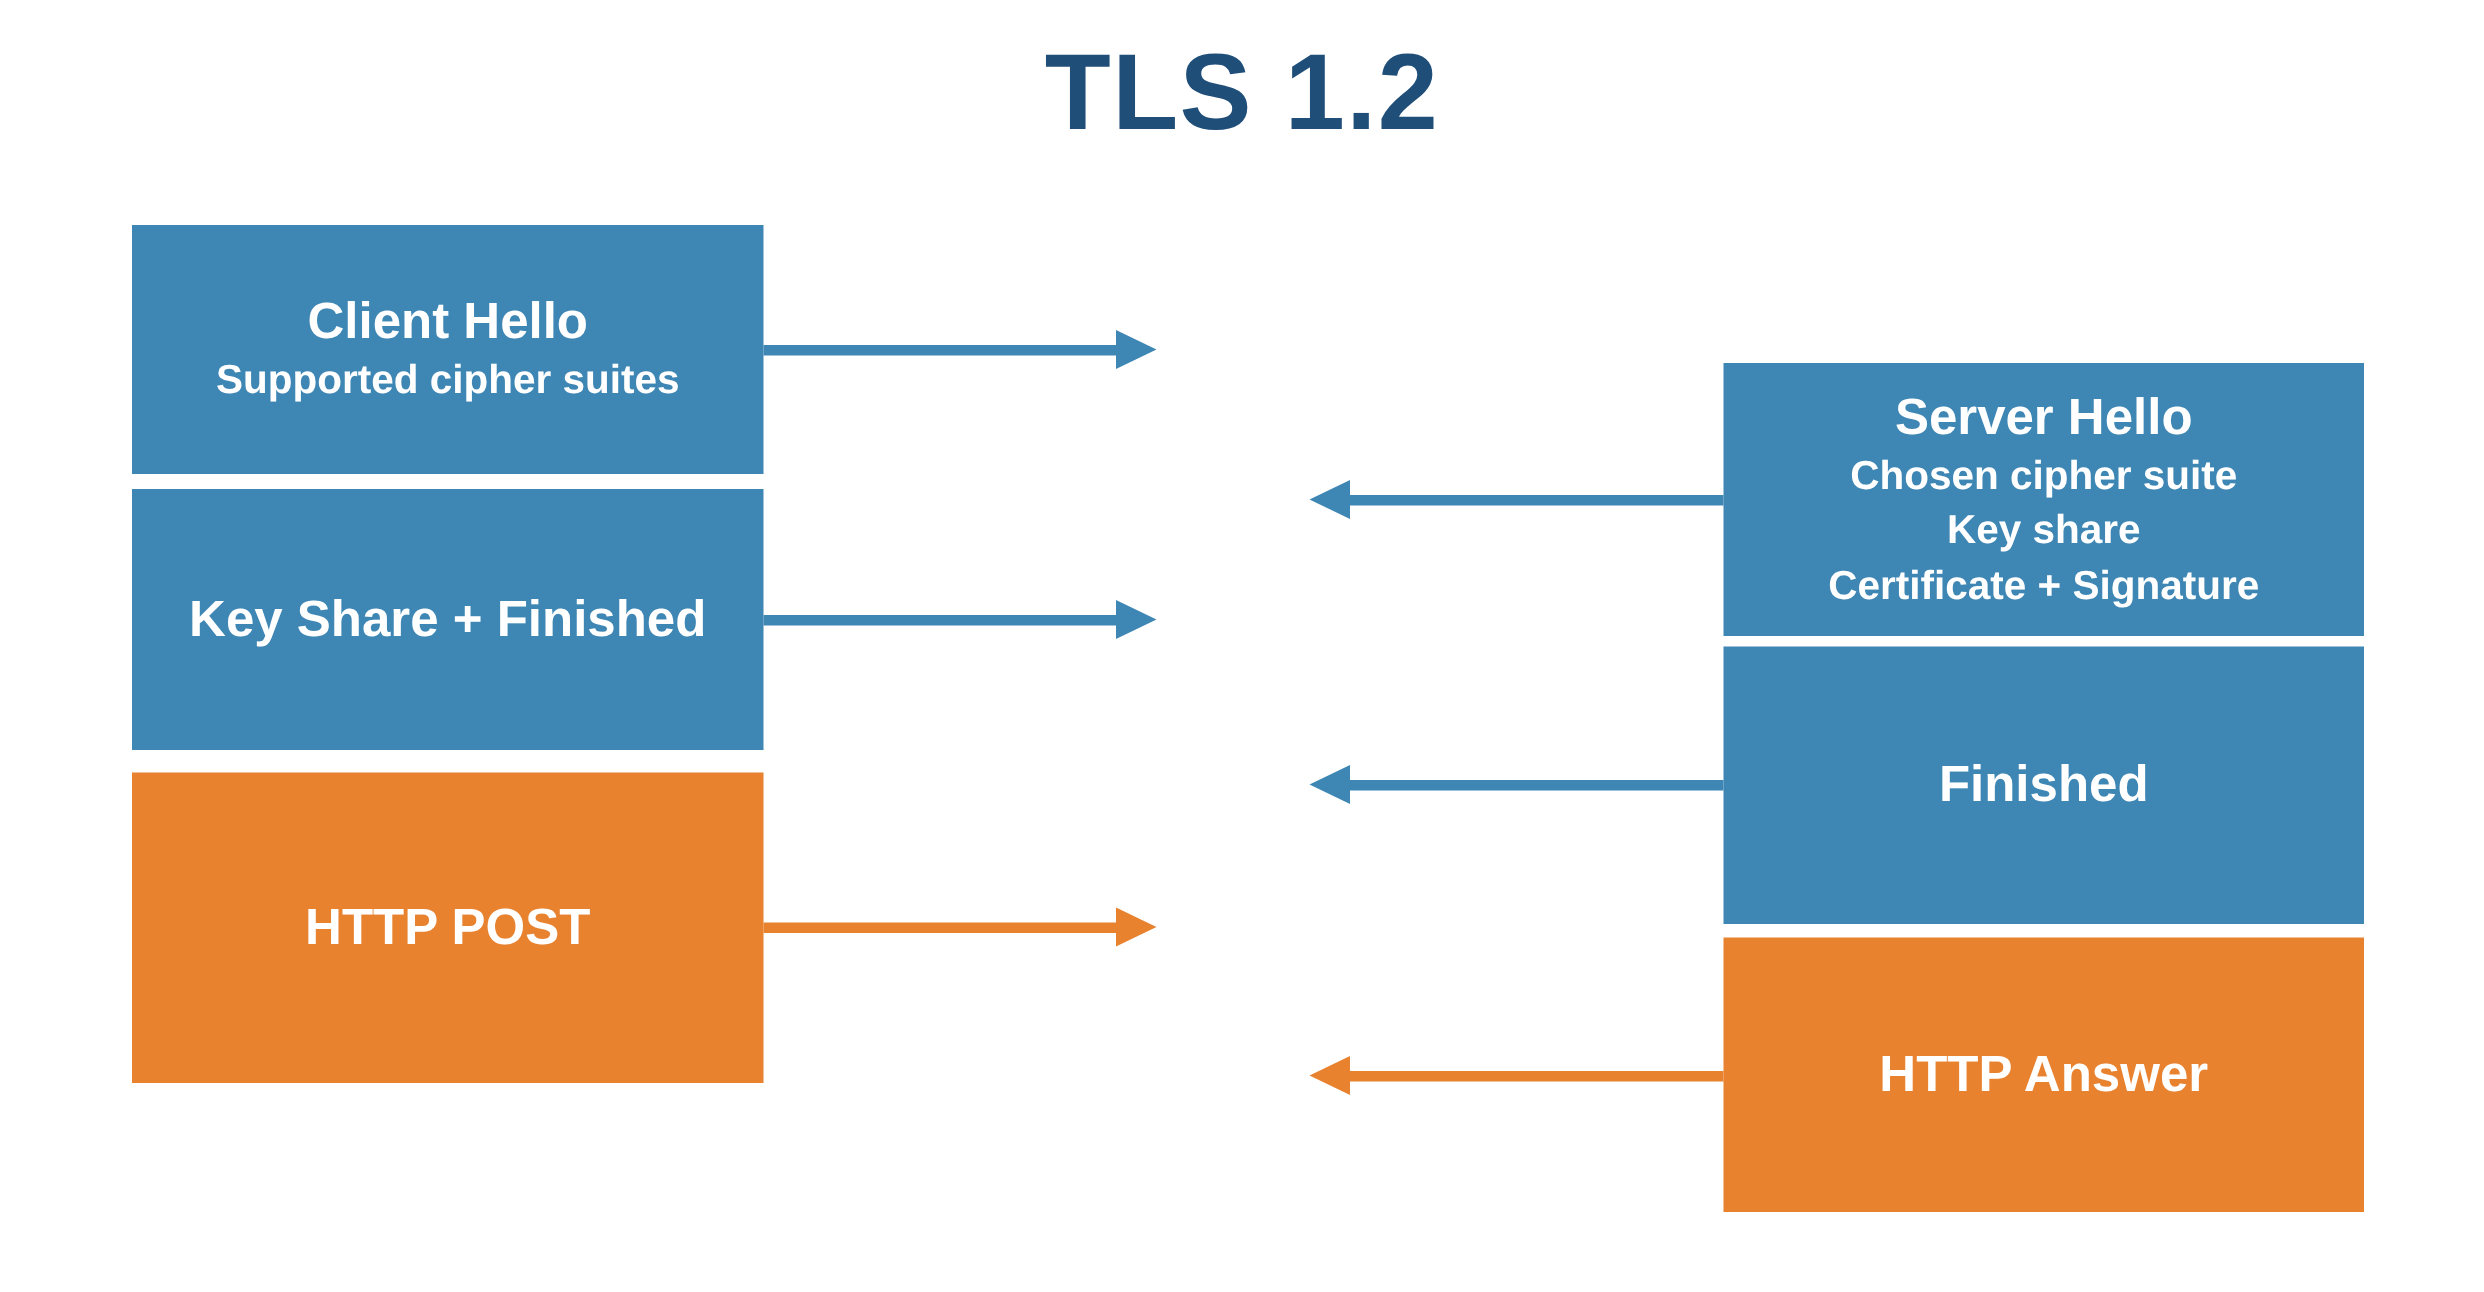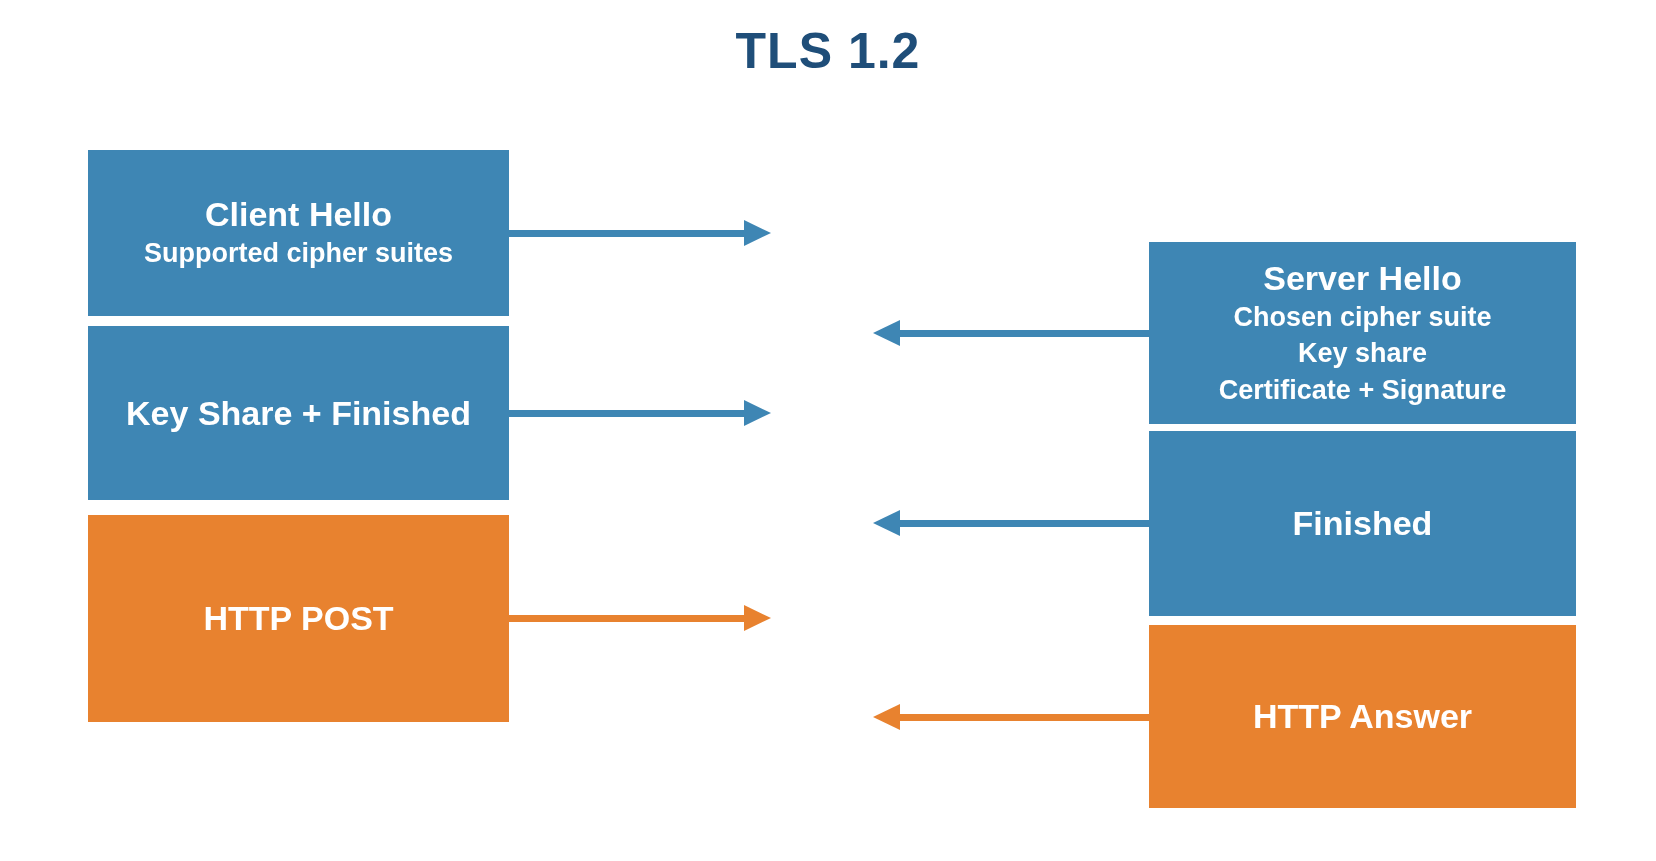--- a/index.html
+++ b/index.html
@@ -14,21 +14,21 @@
     height: 861px;
     background: #ffffff;
     overflow: hidden;
   }
   .diagram-title {
     position: absolute;
     left: 0;
     top: 26px;
     width: 100%;
     text-align: center;
-    font-size: 50px;
+    font-size: 72px;
     font-weight: bold;
     letter-spacing: 1px;
     color: #1F4E79;
     line-height: 1;
   }
   .box {
     position: absolute;
     display: flex;
     flex-direction: column;
     justify-content: center;

